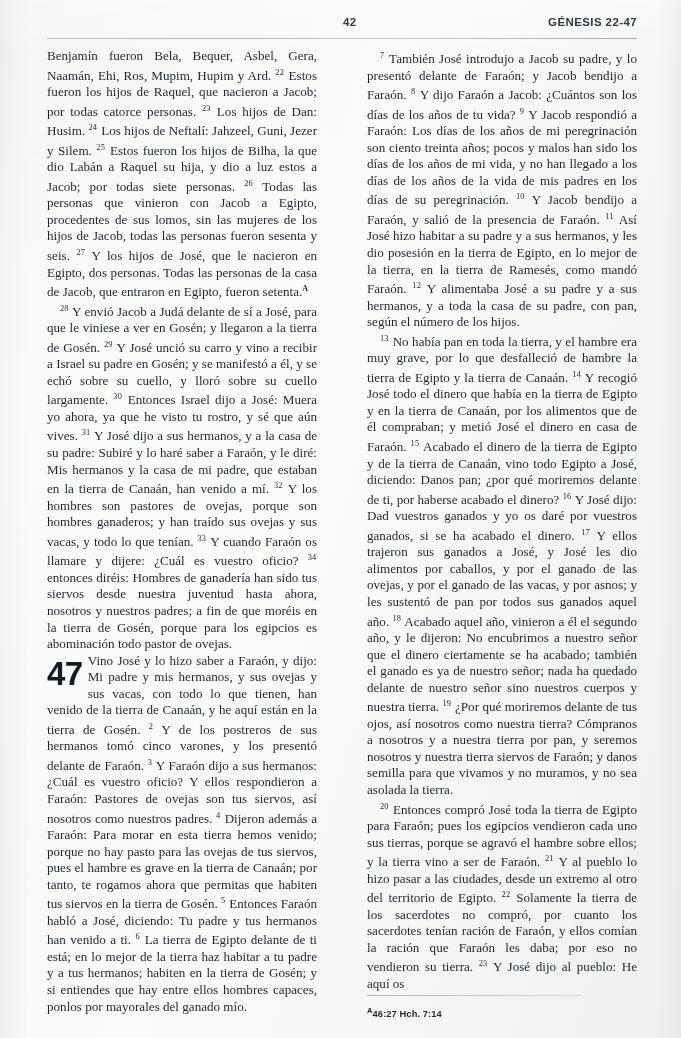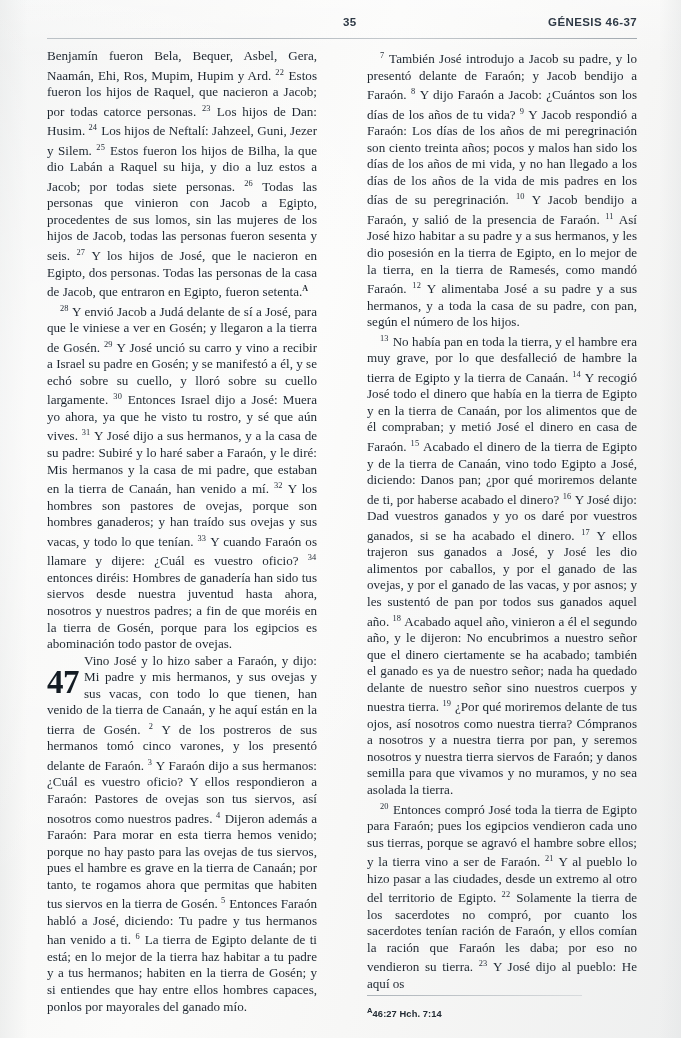--- a/index.html
+++ b/index.html
@@ -103,25 +103,25 @@
   .fnmark {
     font-size: 8px;
     vertical-align: 5px;
     font-weight: bold;
   }
 
   
   .chapblock { position: relative; }
   .dropcap {
     float: left;
-    font-family: Liberation Serif, serif;
+    font-family: Liberation Sans, sans-serif;
     font-weight: bold;
     font-size: 33px;
     line-height: 30px;
-    margin: 14px 5px 0 0;
+    margin: 6px 5px 0 0;
     color: #141c24;
     letter-spacing: -0.5px;
   }
 
   
   .fn-rule {
     position: absolute;
     left: 367px;
     width: 215px;
     top: 995px;
@@ -145,22 +145,22 @@
   }
 </style>
 </head>
 <body>
 
 <div class="page">
 
   <div class="paper-tint"></div>
 
   <div class="runhead">
-    <span class="folio">35</span>
-    <span class="book">GÉNESIS 46-37</span>
+    <span class="folio">42</span>
+    <span class="book">GÉNESIS 22-47</span>
   </div>
   <div class="rule-top"></div>
 
   <div class="cols">
     <div class="col col-left" id="col-left">
         <p><span>Benjamín fueron Bela, Bequer, Asbel, Gera, Naamán, Ehi, Ros, Mupim, Hupim y Ard. </span><sup class="vnum">22</sup><span> Estos fueron los hijos de Raquel, que nacieron a Jacob; por todas catorce personas. </span><sup class="vnum">23</sup><span> Los hijos de Dan: Husim. </span><sup class="vnum">24</sup><span> Los hijos de Neftalí: Jahzeel, Guni, Jezer y Silem. </span><sup class="vnum">25</sup><span> Estos fueron los hijos de Bilha, la que dio Labán a Raquel su hija, y dio a luz estos a Jacob; por todas siete personas. </span><sup class="vnum">26</sup><span> Todas las personas que vinieron con Jacob a Egipto, procedentes de sus lomos, sin las mujeres de los hijos de Jacob, todas las personas fueron sesenta y seis. </span><sup class="vnum">27</sup><span> Y los hijos de José, que le nacieron en Egipto, dos personas. Todas las personas de la casa de Jacob, que entraron en Egipto, fueron setenta.</span><sup class="fnmark">A</sup></p>
         <p class="indent"><sup class="vnum">28</sup><span> Y envió Jacob a Judá delante de sí a José, para que le viniese a ver en Gosén; y llegaron a la tierra de Gosén. </span><sup class="vnum">29</sup><span> Y José unció su carro y vino a recibir a Israel su padre en Gosén; y se manifestó a él, y se echó sobre su cuello, y lloró sobre su cuello largamente. </span><sup class="vnum">30</sup><span> Entonces Israel dijo a José: Muera yo ahora, ya que he visto tu rostro, y sé que aún vives. </span><sup class="vnum">31</sup><span> Y José dijo a sus hermanos, y a la casa de su padre: Subiré y lo haré saber a Faraón, y le diré: Mis hermanos y la casa de mi padre, que estaban en la tierra de Canaán, han venido a mí. </span><sup class="vnum">32</sup><span> Y los hombres son pastores de ovejas, porque son hombres ganaderos; y han traído sus ovejas y sus vacas, y todo lo que tenían. </span><sup class="vnum">33</sup><span> Y cuando Faraón os llamare y dijere: ¿Cuál es vuestro oficio? </span><sup class="vnum">34</sup><span> entonces diréis: Hombres de ganadería han sido tus siervos desde nuestra juventud hasta ahora, nosotros y nuestros padres; a fin de que moréis en la tierra de Gosén, porque para los egipcios es abominación todo pastor de ovejas.</span></p>
         <p class="chapblock"><span class="dropcap">47</span><span>Vino José y lo hizo saber a Faraón, y dijo: Mi padre y mis hermanos, y sus ovejas y sus vacas, con todo lo que tienen, han venido de la tierra de Canaán, y he aquí están en la tierra de Gosén. </span><sup class="vnum">2</sup><span> Y de los postreros de sus hermanos tomó cinco varones, y los presentó delante de Faraón. </span><sup class="vnum">3</sup><span> Y Faraón dijo a sus hermanos: ¿Cuál es vuestro oficio? Y ellos respondieron a Faraón: Pastores de ovejas son tus siervos, así nosotros como nuestros padres. </span><sup class="vnum">4</sup><span> Dijeron además a Faraón: Para morar en esta tierra hemos venido; porque no hay pasto para las ovejas de tus siervos, pues el hambre es grave en la tierra de Canaán; por tanto, te rogamos ahora que permitas que habiten tus siervos en la tierra de Gosén. </span><sup class="vnum">5</sup><span> Entonces Faraón habló a José, diciendo: Tu padre y tus hermanos han venido a ti. </span><sup class="vnum">6</sup><span> La tierra de Egipto delante de ti está; en lo mejor de la tierra haz habitar a tu padre y a tus hermanos; habiten en la tierra de Gosén; y si entiendes que hay entre ellos hombres capaces, ponlos por mayorales del ganado mío.</span></p>
       </div>
     <div class="col col-right" id="col-right">

